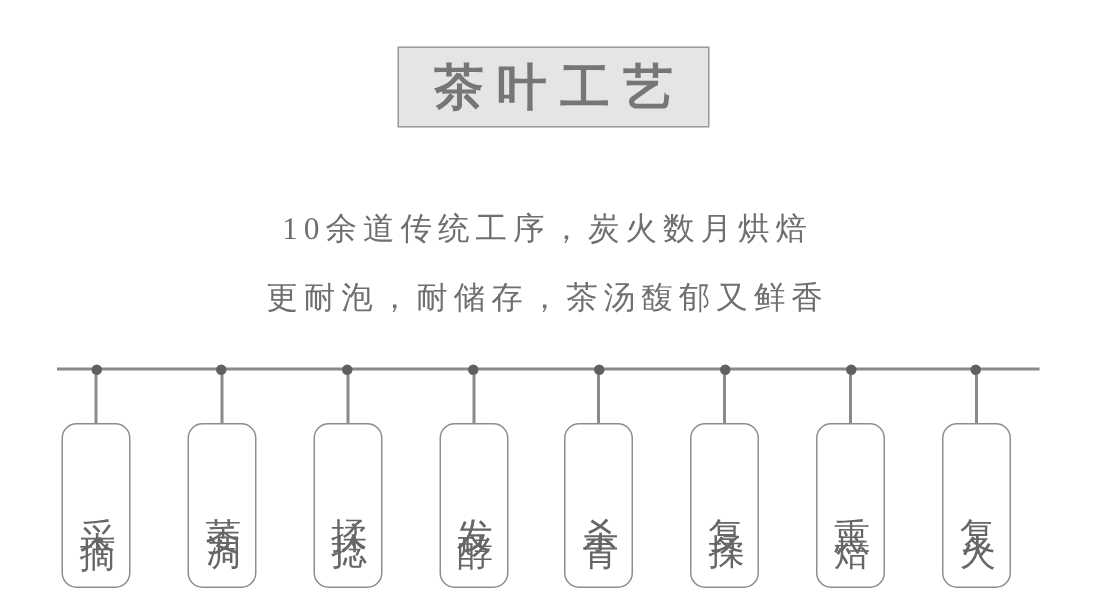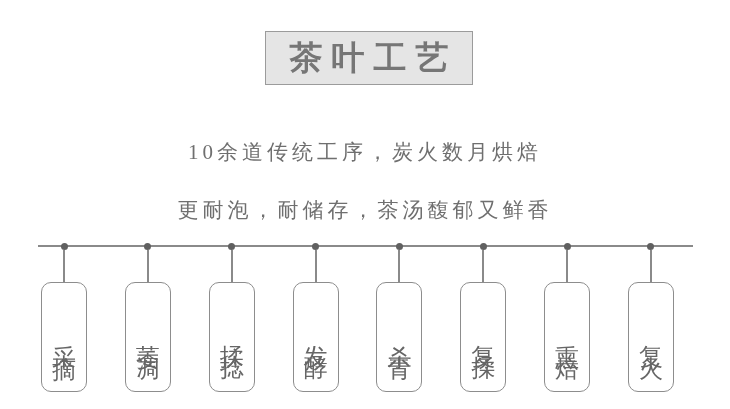--- a/index.html
+++ b/index.html
@@ -42,21 +42,21 @@
     position: absolute;
     left: 0;
     width: 730px;
     text-align: center;
     font-size: 21px;
     color: #6f6f6f;
     letter-spacing: 4px;
     white-space: nowrap;
   }
   .desc-line-1 { top: 138px; }
-  .desc-line-2 { top: 196px; }
+  .desc-line-2 { top: 184px; }
 
   
   .hline {
     position: absolute;
     left: 38px;
     top: 245px;
     width: 655px;
     height: 2px;
     background: #8a8a8a;
   }

